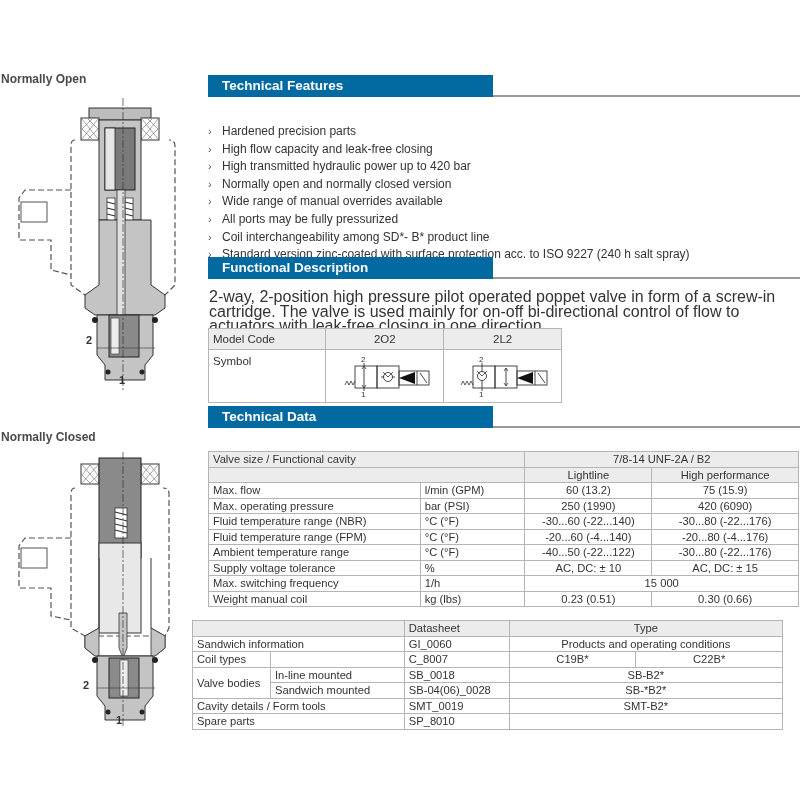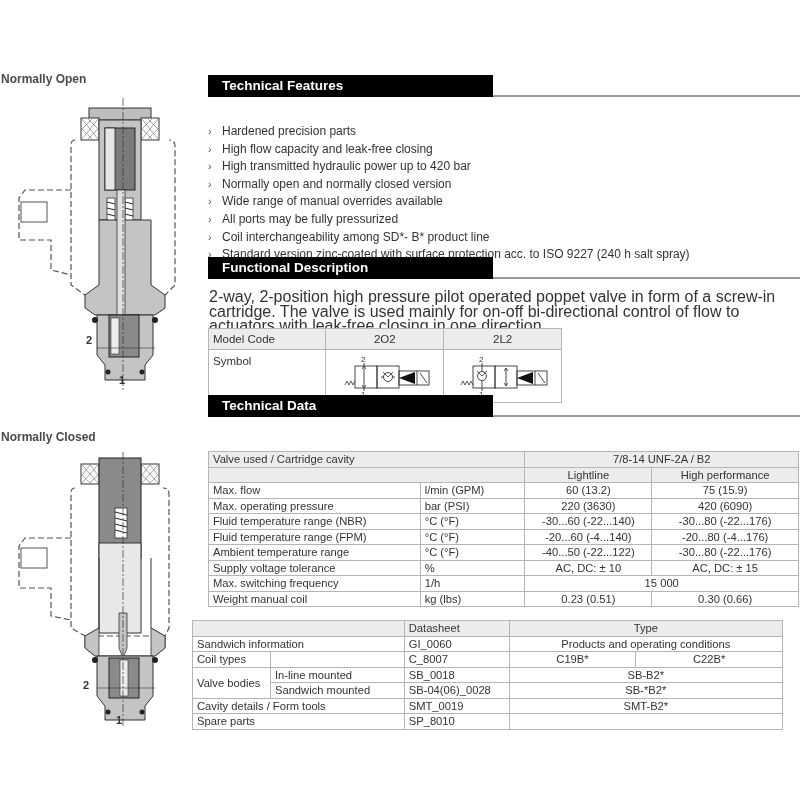--- a/index.html
+++ b/index.html
@@ -3,21 +3,21 @@
 <meta charset="utf-8">
 <style>
   * { box-sizing: border-box; margin: 0; padding: 0; }
   html, body { width: 800px; height: 800px; background: #ffffff; overflow: hidden; }
   body { position: relative; font-family: "Liberation Sans", "DejaVu Sans", sans-serif; color: #333333; }
 
   .side-label { position: absolute; left: 1px; font-size: 12px; font-weight: bold; color: #4a4a4a; }
   .drawing { position: absolute; }
 
   .section-head { position: absolute; left: 208px; width: 592px; height: 22px; }
-  .section-head .bar { position: absolute; left: 0; top: 0; width: 285px; height: 22px; background: #000000; padding-left: 24px; }
+  .section-head .bar { position: absolute; left: 0; top: 0; width: 285px; height: 22px; background: #0369a1; padding-left: 24px; }
   .section-head .bar span { position: absolute; left: 14px; top: 3px; color: #ffffff; font-weight: bold; font-size: 13.5px; }
   .section-head .rule { position: absolute; left: 285px; right: 0; bottom: 0; height: 2px; background: #9a9a9a; }
 
   .features { position: absolute; left: 208px; top: 123px; list-style: none; }
   .features li { font-size: 12px; line-height: 17.6px; color: #333; white-space: nowrap; }
   .features li .chev { display: inline-block; width: 14px; color: #555; font-size: 11px; }
 
   .func-desc { position: absolute; left: 209px; top: 290px; width: 590px; font-size: 16px; line-height: 14.5px; color: #333; }
 
   table { border-collapse: collapse; position: absolute; padding-left: 28px; }
@@ -177,54 +177,54 @@
         <rect x="62" y="17" width="30" height="14" fill="none" stroke="#333" stroke-width="0.9"></rect>
         <line x1="80" y1="17" x2="80" y2="31" stroke="#333" stroke-width="0.9"></line>
         <line x1="83" y1="19" x2="90" y2="29" stroke="#333" stroke-width="0.9"></line>
         <text x="24" y="43" font-size="8" font-family="Liberation Sans, sans-serif" fill="#333">1</text>
       </svg>
     </td>
   </tr>
 </tbody>
   </table>
 
-<div class="section-head" style="top:395px;">
+<div class="section-head" style="top:406px;">
   <div class="bar">
       <span>Technical Data</span>
     </div>
   <div class="rule"></div>
 </div>
 
 <table class="tech-table">
   <colgroup>
       <col style="width:212px">
       <col style="width:105px">
       <col style="width:127px">
       <col style="width:147px">
     </colgroup>
   <tbody>
       <tr class="shade">
-    <td colspan="2">Valve used / Cartridge cavity</td>
+    <td colspan="2">Valve size / Functional cavity</td>
     <td colspan="2" class="c">7/8-14 UNF-2A / B2</td>
   </tr>
   <tr class="shade">
     <td colspan="2"></td>
     <td class="c">Lightline</td>
     <td class="c">High performance</td>
   </tr>
   <tr>
     <td>Max. flow</td>
     <td>l/min (GPM)</td>
     <td class="c">60 (13.2)</td>
     <td class="c">75 (15.9)</td>
   </tr>
   <tr>
     <td>Max. operating pressure</td>
     <td>bar (PSI)</td>
-    <td class="c">220 (3630)</td>
+    <td class="c">250 (1990)</td>
     <td class="c">420 (6090)</td>
   </tr>
   <tr>
     <td>Fluid temperature range (NBR)</td>
     <td>°C (°F)</td>
     <td class="c">-30...60 (-22...140)</td>
     <td class="c">-30...80 (-22...176)</td>
   </tr>
   <tr>
     <td>Fluid temperature range (FPM)</td>

